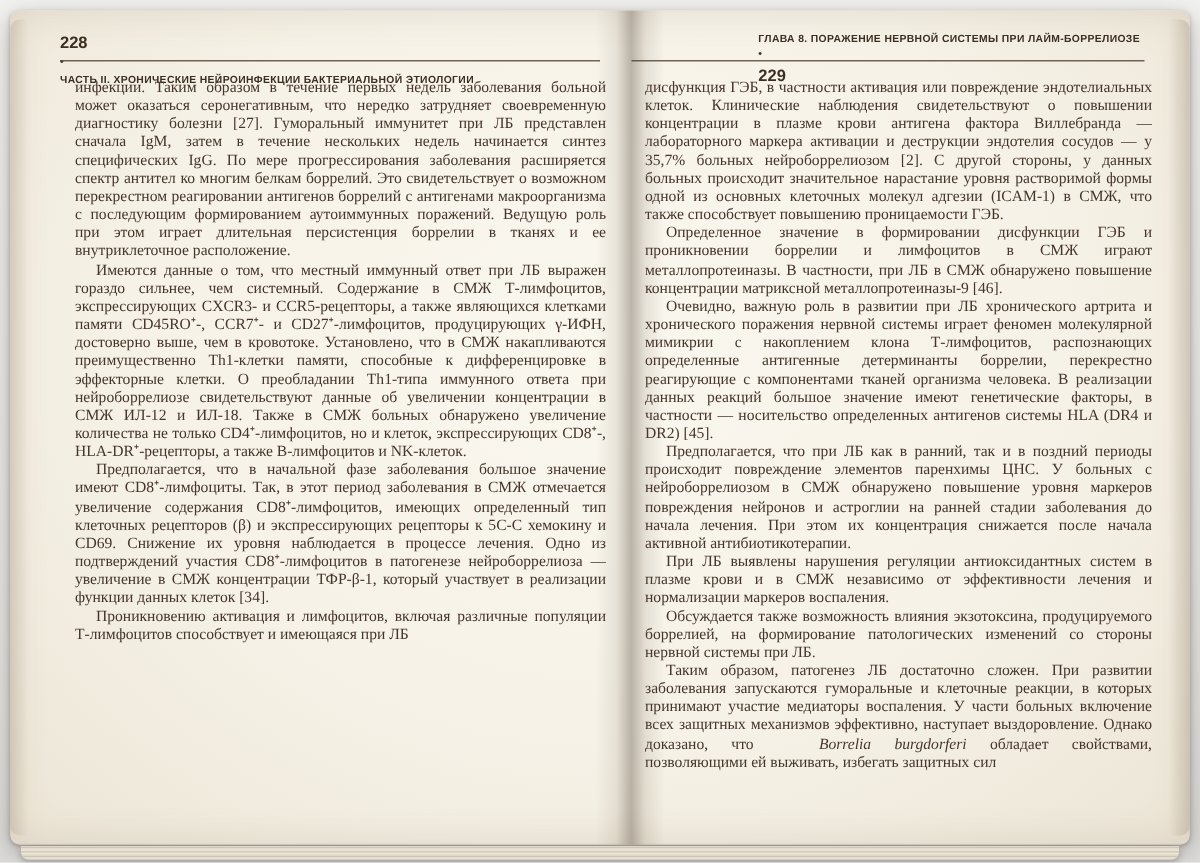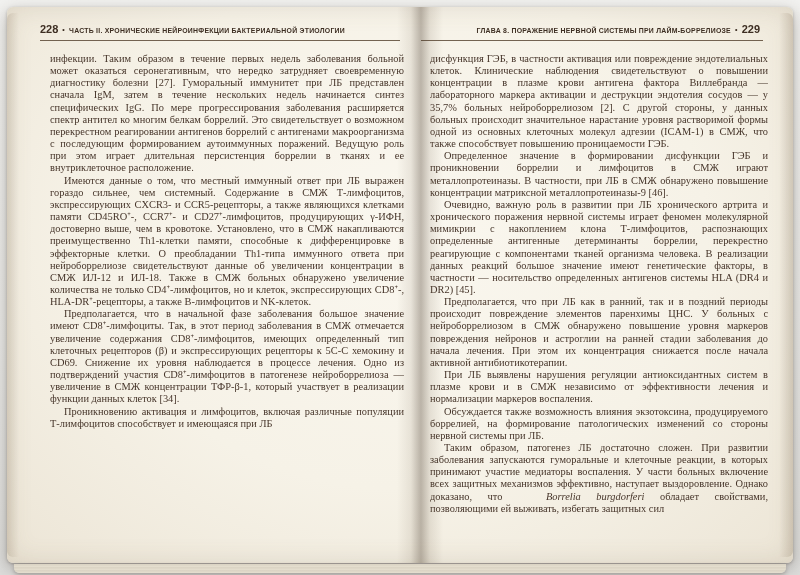--- a/index.html
+++ b/index.html
@@ -51,21 +51,21 @@
     position:absolute;top:6px;bottom:6px;left:0;width:12px;
     background:linear-gradient(to left, rgba(120,100,75,0), rgba(120,100,75,.18));
     border-radius:6px 0 0 6px;pointer-events:none;
   }
 
   .running-head{
     position:absolute;top:16px;height:16px;
     font-family:"Liberation Sans", sans-serif;
     font-weight:bold;color:#3d2e22;
     font-size:6.9px;letter-spacing:.25px;
-    white-space:nowrap;display:flex;align-items:baseline;gap:4px;
+    white-space:nowrap;display:flex;align-items:baseline;gap:4px;flex-direction:column;
   }
   .running-head .pagenum{font-size:11px;letter-spacing:0;}
   .running-head .dot{font-size:7px;position:relative;top:-1px;}
   .head-rule{
     position:absolute;top:33px;height:1px;background:#5c4936;opacity:.85;
   }
   .rh-left{left:33px;}
   .rh-right{right:33px;}
   .rule-left{left:33px;width:360px;}
   .rule-right{right:30px;width:342px;}

